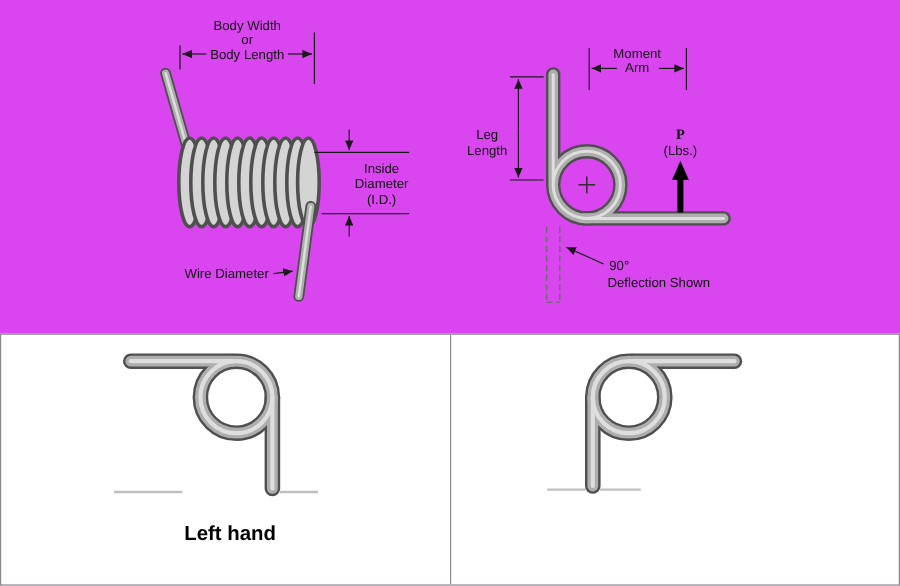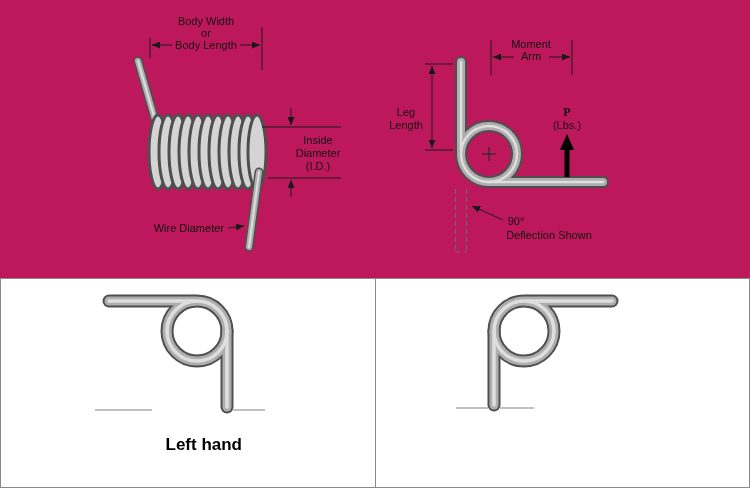--- a/index.html
+++ b/index.html
@@ -1,33 +1,33 @@
 <!DOCTYPE html>
 <html style="--wire-dark: #4f4f4f; --wire-mid: #aeaeae; --wire-light: #dedede; --coil-fill: #d4d4d4; --line: #1a1a1a; --border: #8a8a8a; --ground: #c0c0c0;"><head>
 <meta charset="utf-8">
 <style>
   :root{
     --wire-dark:#4f4f4f; --wire-mid:#aeaeae; --wire-light:#dedede;
     --coil-fill:#d4d4d4; --line:#1a1a1a; --border:#8a8a8a; --ground:#c0c0c0;
   }
   *{margin:0;padding:0;box-sizing:border-box;}
   body{background:#fff;font-family:"Liberation Sans",sans-serif;}
-  .stage{position:relative;width:750px;height:488px;background:#be185d;overflow:hidden;}
+  .stage{position:relative;width:750px;height:488px;background:#d946ef;overflow:hidden;}
   .top-svg{position:absolute;top:0;left:0;}
   svg text{font-family:"Liberation Sans",sans-serif;font-size:11px;fill:#111;}
   svg text.bold-serif{font-family:"Liberation Serif",serif;font-weight:bold;font-size:12px;}
   .dim{stroke:var(--line);stroke-width:1;fill:none;}
   .wire-dark{stroke:var(--wire-dark);fill:none;stroke-linecap:round;stroke-linejoin:round;}
   .wire-mid{stroke:var(--wire-mid);fill:none;stroke-linecap:round;stroke-linejoin:round;}
   .wire-light{stroke:var(--wire-light);fill:none;stroke-linecap:round;stroke-linejoin:round;}
   .hand-box{position:absolute;top:278px;left:0;width:750px;height:210px;
     border:1px solid var(--border);display:flex;background:#fff;}
   .cell{flex:1;position:relative;}
   .cell.left{border-right:1px solid var(--border);}
-  .hand-label{position:absolute;top:156px;left:16px;width:100%;text-align:center;
+  .hand-label{position:absolute;top:156px;left:4px;width:100%;text-align:center;
     font-weight:bold;font-size:17px;color:#000;}
 </style>
 </head>
 <body>
 
 <div class="stage">
 
   <svg class="top-svg" width="750" height="278" viewBox="0 0 750 278">
     <defs>
       <marker id="arr" markerWidth="8" markerHeight="7" refX="8" refY="3.5" orient="auto">

